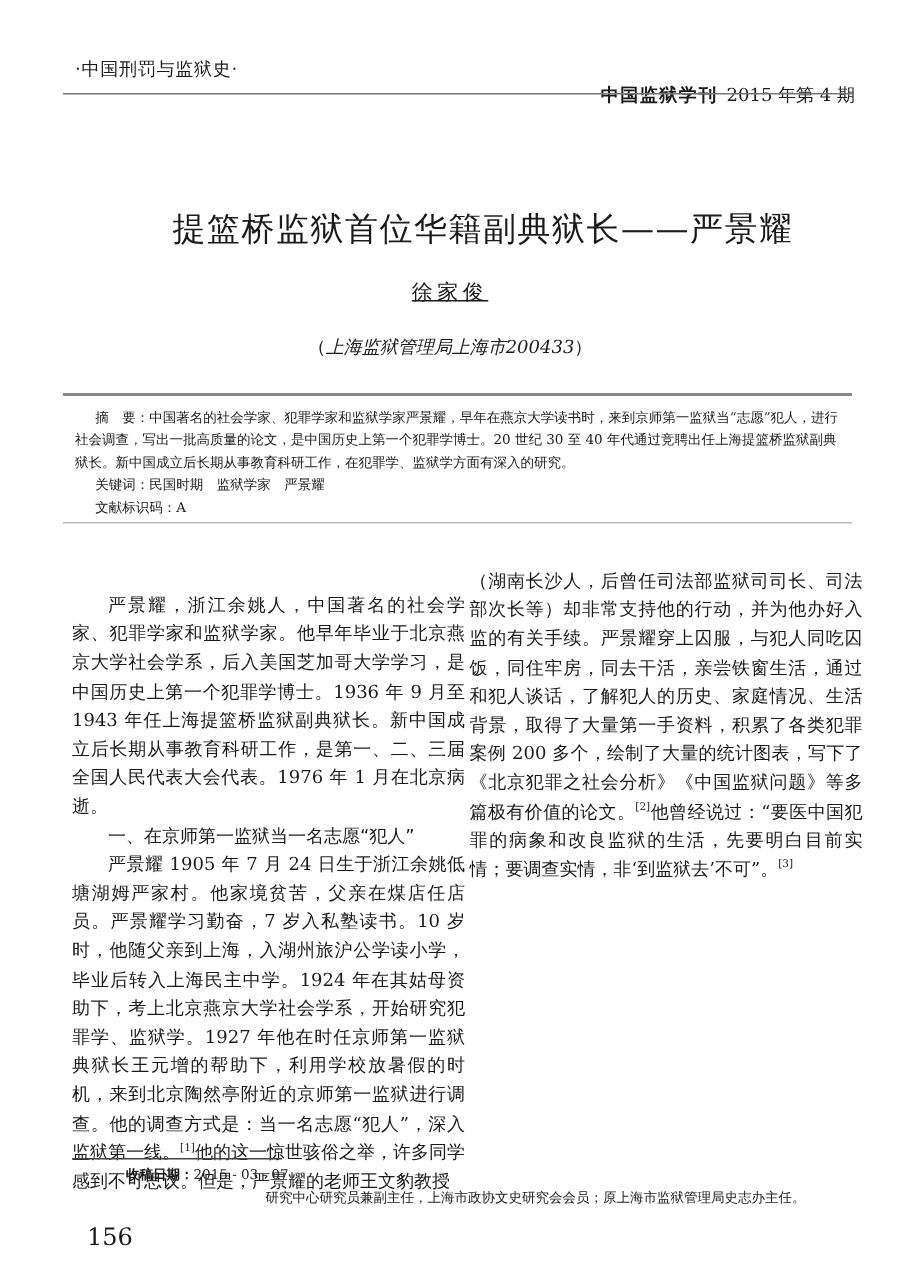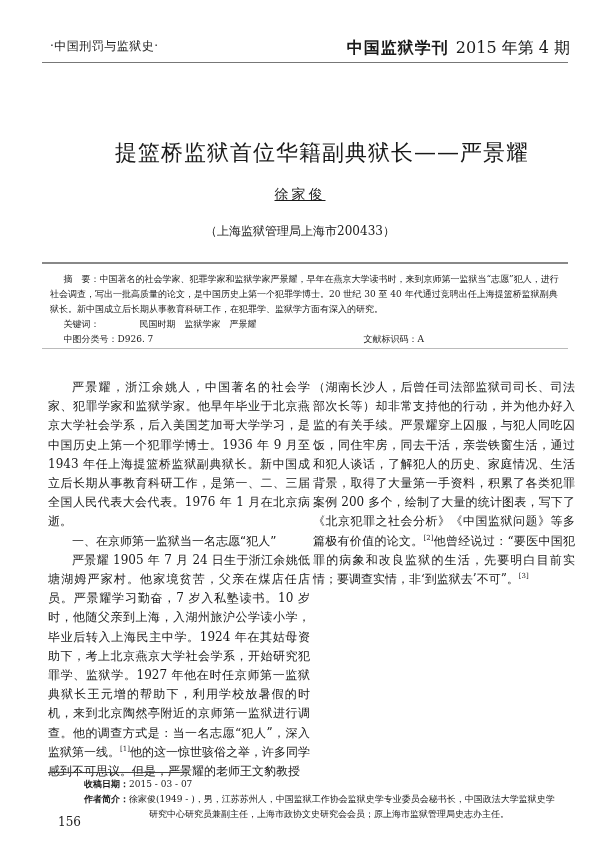--- a/index.html
+++ b/index.html
@@ -1,47 +1,47 @@
 <!DOCTYPE html>
 <html><head>
 <meta charset="utf-8">
 <style>
   html, body { margin:0; padding:0; background:#ffffff; }
   body { width:600px; height:850px; position:relative; overflow:hidden; color:#1a1a1a;
          font-family:"DejaVu Serif", "Liberation Serif", serif; }
   .running-header { position:absolute; left:50px; right:30px; top:38px; height:18px;
          display:flex; justify-content:space-between; }
   .rh-left { font-family:"DejaVu Sans", sans-serif; font-size:12px; letter-spacing:0.5px; }
-  .rh-right { font-size:16px; }
+  .rh-right { font-size:12px;margin-top:17px; }
   .rh-right .jname { font-weight:bold; letter-spacing:1px; margin-right:2px; }
   .header-rule { position:absolute; left:42px; right:32px; top:62px; border-top:1.5px solid #777; }
   .title { position:absolute; left:0; right:0; top:138px; text-align:center; font-size:22px; letter-spacing:1px;margin-left:44px; }
   .author { position:absolute; left:0; right:0; top:186px; text-align:center; font-size:14px; letter-spacing:3px;text-decoration:underline; }
   .affil { position:absolute; left:0; right:0; top:223px; text-align:center; font-size:12px; }
-  .affil span { margin:0 0; }
+  .affil span { margin:0 0;font-style:italic; }
   .abstract-rule { position:absolute; left:42px; right:32px; top:262px; border-top:2px solid #888; }
   .abstract { position:absolute; left:50px; right:40px; top:272px; font-size:9px; line-height:15px; }
   .abstract p { margin:0; text-indent:1.5em; }
   .bold { font-family:"DejaVu Sans", sans-serif; font-weight:normal; }
-  .meta-line { display:flex; margin-left:1.5em;gap:40px; }
+  .meta-line { display:flex; margin-left:1.5em; }
   .meta-line .cls { width:260px; }
   .abstract-rule2 { position:absolute; left:42px; right:32px; top:348px; border-top:1px solid #bbb; }
   .col { position:absolute; top:378px; width:262px; font-size:12px; line-height:19.2px; text-align:justify; }
-  .col.left { left:48px; }
+  .col.left { left:48px;margin-top:16px; }
   .col.right { left:313px; }
   .col p { margin:0; text-indent:2em; }
   .col p.noindent { text-indent:0; }
   .section-heading { font-family:"DejaVu Sans", sans-serif; font-weight:normal; font-size:12px; text-indent:2em; }
   sup { font-size:7px; vertical-align:super; line-height:0; }
   .footnote-rule { position:absolute; left:48px; top:772px; width:140px; border-top:1px solid #444; }
   .footnotes { position:absolute; left:84px; right:35px; top:777px; font-size:9px; line-height:15px; }
   .footnotes .row { display:flex; }
   .footnotes .lbl { font-family:"DejaVu Sans", sans-serif; font-weight:bold; white-space:nowrap; }
-  .footnotes .bio-cont { padding-left:65px; }
-  .page-number { position:absolute; left:58px; top:815px; font-size:12px; }
+  .footnotes .bio-cont { padding-left:65px;text-align:center; }
+  .page-number { position:absolute; left:58px; top:815px; font-size:16px; }
 </style>
 </head>
 <body>
 
 <div class="running-header">
   <span class="rh-left">·中国刑罚与监狱史·</span>
   <span class="rh-right">
     <span class="jname">中国监狱学刊</span>
     <span>2015 年第 4 期</span>
   </span>
@@ -53,21 +53,20 @@
 <div class="affil">（<span>上海监狱管理局</span><span>上海市</span><span>200433</span>）</div>
 
 <div class="abstract-rule"></div>
 <div class="abstract">
   <p><span class="bold">摘　要：</span><span>中国著名的社会学家、犯罪学家和监狱学家严景耀，早年在燕京大学读书时，来到京师第一监狱当“志愿”犯人，进行社会调查，写出一批高质量的论文，是中国历史上第一个犯罪学博士。20 世纪 30 至 40 年代通过竞聘出任上海提篮桥监狱副典狱长。新中国成立后长期从事教育科研工作，在犯罪学、监狱学方面有深入的研究。</span></p>
   <div class="meta-line">
     <span class="bold">关键词：</span>
     <span>民国时期　监狱学家　严景耀</span>
   </div>
   <div class="meta-line">
-    <span class="cls"><span class="bold">中图分类号：</span><span>D926. 7</span></span>
     <span><span class="bold">文献标识码：</span><span>A</span></span>
   </div>
 </div>
 <div class="abstract-rule2"></div>
 
 <div class="col left">
   <p>严景耀，浙江余姚人，中国著名的社会学家、犯罪学家和监狱学家。他早年毕业于北京燕京大学社会学系，后入美国芝加哥大学学习，是中国历史上第一个犯罪学博士。1936 年 9 月至 1943 年任上海提篮桥监狱副典狱长。新中国成立后长期从事教育科研工作，是第一、二、三届全国人民代表大会代表。1976 年 1 月在北京病逝。</p>
   <p class="section-heading">一、在京师第一监狱当一名志愿“犯人”</p>
   <p><span>严景耀 1905 年 7 月 24 日生于浙江余姚低塘湖姆严家村。他家境贫苦，父亲在煤店任店员。严景耀学习勤奋，7 岁入私塾读书。10 岁时，他随父亲到上海，入湖州旅沪公学读小学，毕业后转入上海民主中学。1924 年在其姑母资助下，考上北京燕京大学社会学系，开始研究犯罪学、监狱学。1927 年他在时任京师第一监狱典狱长王元增的帮助下，利用学校放暑假的时机，来到北京陶然亭附近的京师第一监狱进行调查。他的调查方式是：当一名志愿“犯人”，深入监狱第一线。</span><sup>[1]</sup><span>他的这一惊世骇俗之举，许多同学感到不可思议。但是，严景耀的老师王文豹教授</span></p>
 </div>
@@ -75,20 +74,16 @@
 <div class="col right">
   <p class="noindent"><span>（湖南长沙人，后曾任司法部监狱司司长、司法部次长等）却非常支持他的行动，并为他办好入监的有关手续。严景耀穿上囚服，与犯人同吃囚饭，同住牢房，同去干活，亲尝铁窗生活，通过和犯人谈话，了解犯人的历史、家庭情况、生活背景，取得了大量第一手资料，积累了各类犯罪案例 200 多个，绘制了大量的统计图表，写下了《北京犯罪之社会分析》《中国监狱问题》等多篇极有价值的论文。</span><sup>[2]</sup><span>他曾经说过：“要医中国犯罪的病象和改良监狱的生活，先要明白目前实情；要调查实情，非‘到监狱去’不可”。</span><sup>[3]</sup></p>
 </div>
 
 <div class="footnote-rule"></div>
 <div class="footnotes">
   <div class="row">
     <span class="lbl">收稿日期：</span>
     <span>2015 - 03 - 07</span>
   </div>
-  <div class="row">
-    <span class="lbl">作者简介：</span>
-    <span>徐家俊(1949 - )，男，江苏苏州人，中国监狱工作协会监狱史学专业委员会秘书长，中国政法大学监狱史学</span>
-  </div>
   <div class="bio-cont">研究中心研究员兼副主任，上海市政协文史研究会会员；原上海市监狱管理局史志办主任。</div>
 </div>
 
 <div class="page-number">156</div>
 
 </body></html>

